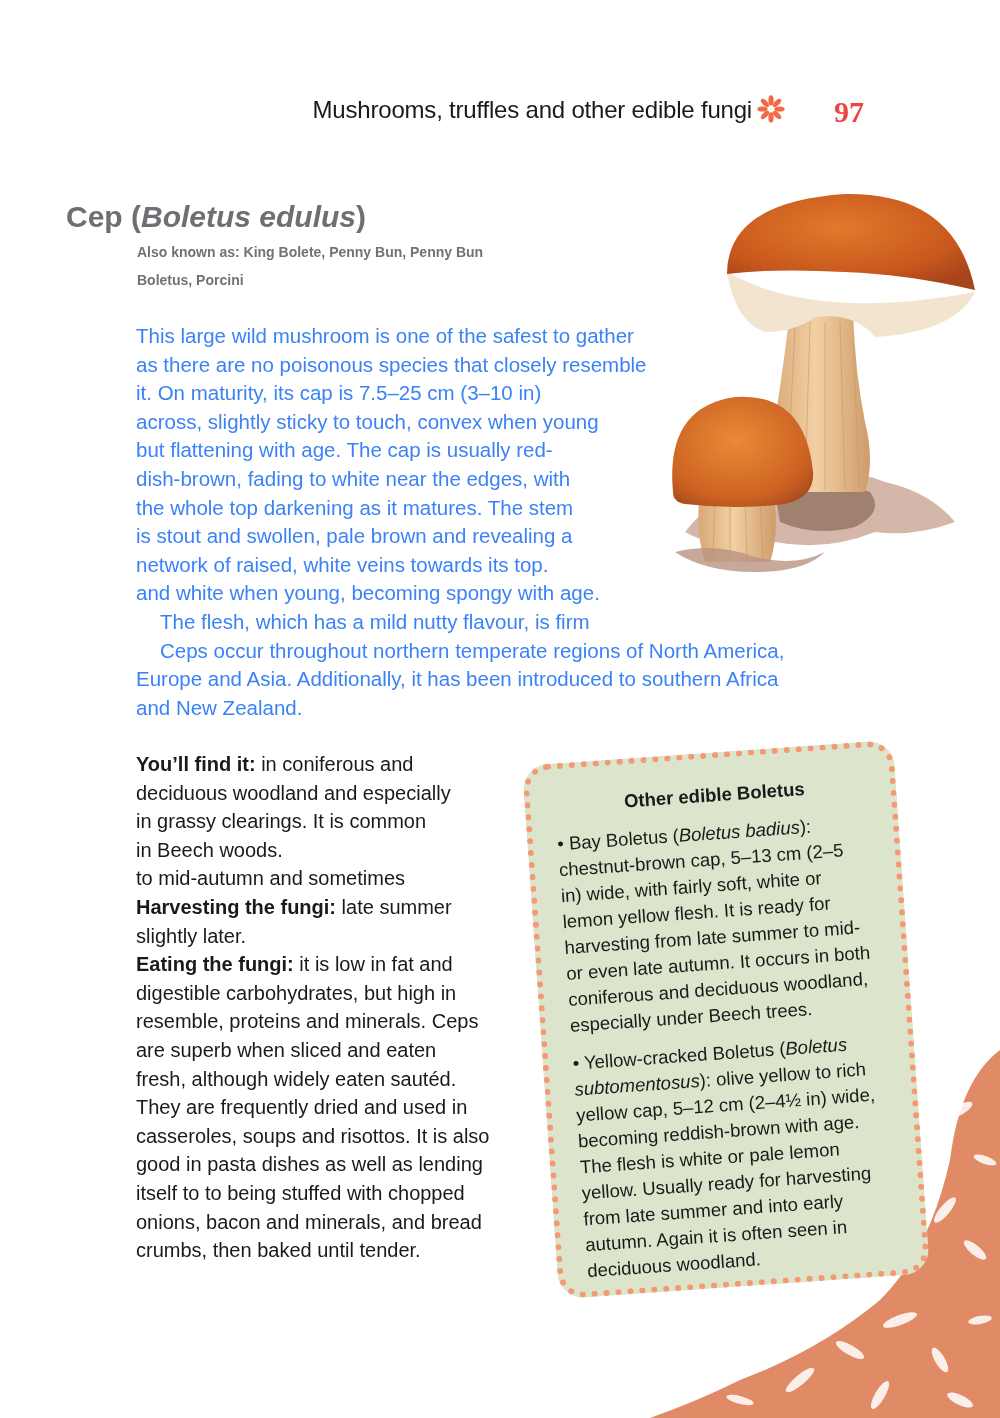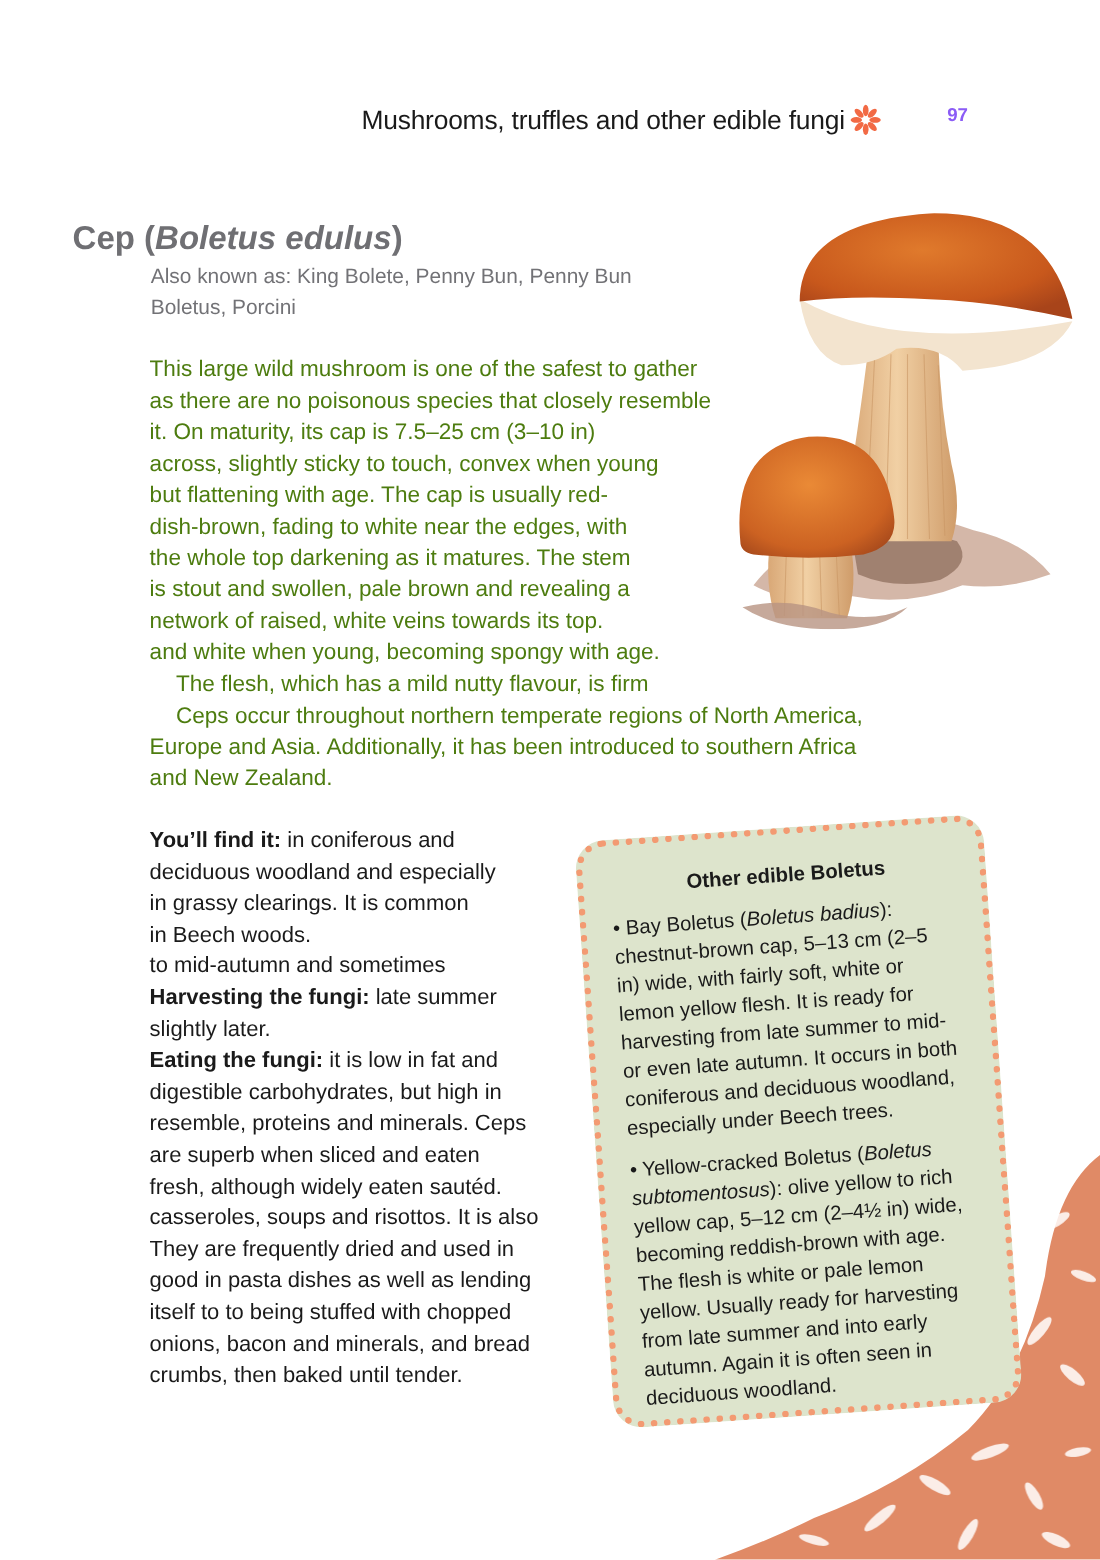--- a/index.html
+++ b/index.html
@@ -1,30 +1,30 @@
 <!DOCTYPE html>
 <html><head>
 <meta charset="utf-8">
 <style>
   html, body { margin: 0; padding: 0; background: #ffffff; }
   body { width: 1000px; height: 1418px; position: relative; overflow: hidden;
          font-family: "Liberation Sans", "DejaVu Sans", sans-serif; color: #1a1a1a; }
 
-  .running-head { position: absolute; top: 94px; left: 16px; width: 870px; height: 40px; }
+  .running-head { position: absolute; top: 94px; left: 0; width: 870px; height: 40px; }
   .running-head .title { position: absolute; right: 118px; top: 2px; font-size: 24px; color: #1a1a1a; letter-spacing: -0.2px; }
   .running-head .flower { position: absolute; right: 84px; top: 0; width: 30px; height: 30px; }
-  .running-head .pageno { position: absolute; right: 6px; top: 1px; font-size: 17px; font-weight: bold; color: #8b5cf6; }
+  .running-head .pageno { position: absolute; right: 6px; top: 1px; font-size: 30px; font-weight: bold; color: #ef4444; font-family: Liberation Serif, serif; }
 
   .entry-title { position: absolute; left: 66px; top: 200px; font-size: 30px; font-weight: bold; color: #6f6f73; }
   .entry-title i { font-style: italic; }
-  .aka { position: absolute; left: 137px; top: 238px; width: 540px; font-size: 19px; font-weight: normal; color: #727276; line-height: 28px; }
+  .aka { position: absolute; left: 137px; top: 238px; width: 540px; font-size: 14px; font-weight: bold; color: #727276; line-height: 28px; }
 
   .illustration { position: absolute; left: 655px; top: 192px; width: 320px; height: 380px; }
 
-  .body-text { position: absolute; left: 136px; font-size: 20.5px; line-height: 28.6px; color: #4d7c0f; }
+  .body-text { position: absolute; left: 136px; font-size: 20.5px; line-height: 28.6px; color: #3b82f6; }
   .p1 { top: 322px; width: 560px; }
   .p1 .line { display: block; white-space: nowrap; }
   .indent { text-indent: 24px; }
 
   .col-left { position: absolute; left: 136px; top: 750px; width: 380px; font-size: 20px; line-height: 28.6px; color: #1a1a1a; }
   .col-left b { font-weight: bold; margin-top: 12px; }
   .col-left .line { display: block; white-space: nowrap; }
 
   .leaves { position: absolute; left: 0; top: 0; width: 1000px; height: 1418px; pointer-events: none; }
 
@@ -154,22 +154,22 @@
   <span class="line">in grassy clearings. It is common</span>
   <span class="line">in Beech woods.</span>
   <span class="line">to mid-autumn and sometimes</span>
   <span class="line"><b>Harvesting the fungi:</b><span> late summer</span></span>
   <span class="line">slightly later.</span>
   <span class="line"><b>Eating the fungi:</b><span> it is low in fat and</span></span>
   <span class="line">digestible carbohydrates, but high in</span>
   <span class="line">resemble, proteins and minerals. Ceps</span>
   <span class="line">are superb when sliced and eaten</span>
   <span class="line">fresh, although widely eaten sautéd.</span>
+  <span class="line">They are frequently dried and used in</span>
   <span class="line">casseroles, soups and risottos. It is also</span>
-  <span class="line">They are frequently dried and used in</span>
   <span class="line">good in pasta dishes as well as lending</span>
   <span class="line">itself to to being stuffed with chopped</span>
   <span class="line">onions, bacon and minerals, and bread</span>
   <span class="line">crumbs, then baked until tender.</span>
 </div>
 
 <div class="sidebar-wrap">
   <div class="sidebar-box"></div>
   <div class="sidebar-inner">
     <div class="sidebar-title">Other edible Boletus</div>

